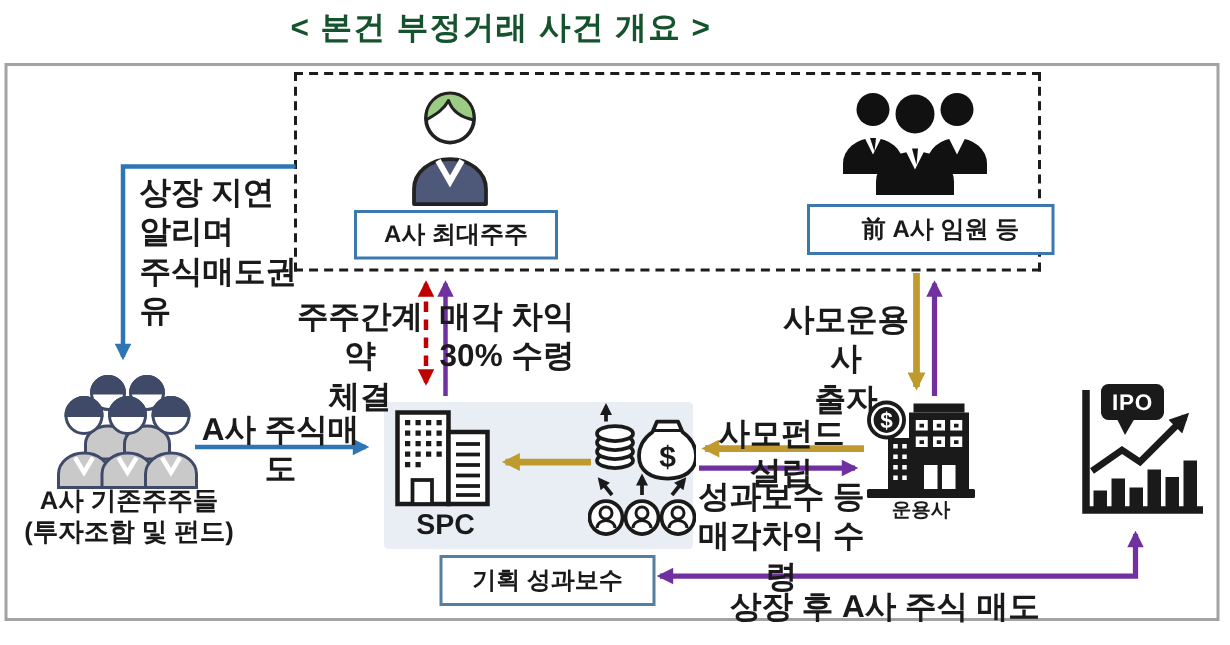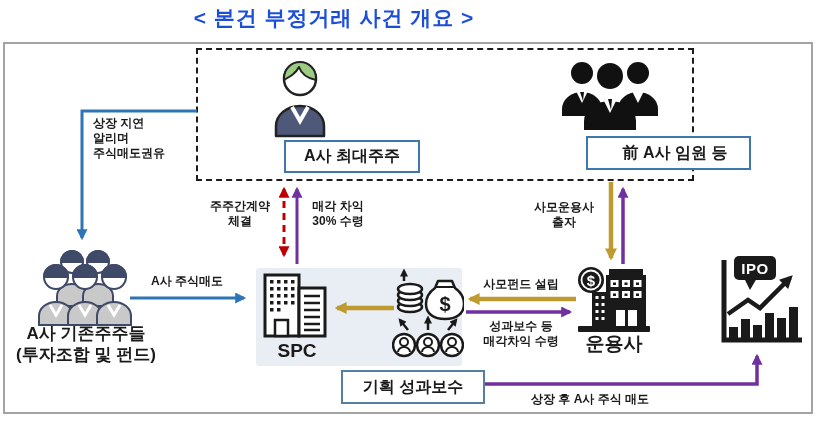--- a/index.html
+++ b/index.html
@@ -3,41 +3,41 @@
 <meta charset="utf-8">
 <style>
   html,body{margin:0;padding:0;background:#fff;}
   #stage{
     position:relative;width:820px;height:430px;background:#fff;overflow:hidden;
     font-family:"Liberation Sans","DejaVu Sans",sans-serif;color:#1a1a1a;
   }
   .abs{position:absolute;}
   #title{
     left:0;top:4px;width:668px;text-align:center;
-    font-size:21px;font-weight:bold;letter-spacing:1px;color:#1d4ed8;
+    font-size:21px;font-weight:bold;letter-spacing:1px;color:#14532d;
   }
   #outer-border{
     left:3px;top:42px;width:806px;height:368px;
     border:2px solid #a3a3a3;background:transparent;
   }
   #actors-dashed-box{
     left:196px;top:48px;width:494px;height:129px;
     border:2px dashed #1c1c1c;background:transparent;
   }
   #spc-panel{
     left:256px;top:268px;width:206px;height:98px;
     background:#e9edf4;border-radius:3px;
   }
   .node-box{
     background:#fff;border:2px solid #3c78ad;
     display:flex;align-items:center;justify-content:center;
-    font-weight:bold;font-size:16px;white-space:nowrap;margin-left:48px;
+    font-weight:bold;font-size:16px;white-space:nowrap;
   }
   .lbl{
-    white-space:pre-line;font-weight:bold;font-size:12px;line-height:1.25;
+    white-space:pre-line;font-weight:bold;font-size:21px;line-height:1.25;
     text-align:center;
   }
   svg{display:block;}
   #connectors{left:0;top:0;width:820px;height:430px;pointer-events:none;}
 </style>
 </head>
 <body>
 
 <div id="stage">
 
@@ -253,30 +253,30 @@
     <text x="41" y="17.5" text-anchor="middle" font-size="15" font-weight="bold" fill="#fff" letter-spacing="0.5" font-family="Liberation Sans, sans-serif">IPO</text>
   </svg>
 
   <div class="abs node-box" style="left:236px;top:140px;width:132px;height:29px;">A사 최대주주</div>
   <div class="abs node-box" style="left:538px;top:136px;width:148px;height:30px;padding-left:13px;">前 A사 임원 등</div>
   <div class="abs node-box" style="left:293px;top:370px;width:140px;height:30px;border-color:#557fa0;">기획 성과보수</div>
 
   <div class="abs lbl" style="left:0px;top:323px;width:172px;font-size:17px;">A사 기존주주들
 (투자조합 및 펀드)</div>
   <div class="abs lbl" style="left:265px;top:339px;width:64px;font-size:19px;">SPC</div>
-  <div class="abs lbl" style="left:578px;top:332px;width:72px;font-size:19px;text-align:center;">운용사</div>
+  <div class="abs lbl" style="left:578px;top:332px;width:72px;font-size:13px;text-align:center;">운용사</div>
 
   <div class="abs lbl" style="left:93px;top:116px;width:118px;text-align:left;">상장 지연
 알리며
 주식매도권유</div>
   <div class="abs lbl" style="left:192px;top:199px;width:96px;">주주간계약
 체결</div>
   <div class="abs lbl" style="left:290px;top:199px;width:96px;">매각 차익
 30% 수령</div>
   <div class="abs lbl" style="left:128px;top:274px;width:118px;">A사 주식매도</div>
   <div class="abs lbl" style="left:468px;top:277px;width:106px;">사모펀드 설립</div>
   <div class="abs lbl" style="left:462px;top:319px;width:118px;">성과보수 등
 매각차익 수령</div>
-  <div class="abs lbl" style="left:520px;top:201px;width:88px;font-family:Liberation Mono, monospace;">사모운용사
+  <div class="abs lbl" style="left:520px;top:201px;width:88px;">사모운용사
 출자</div>
   <div class="abs lbl" style="left:480px;top:392px;width:220px;">상장 후 A사 주식 매도</div>
 
 </div>
 
 </body></html>

